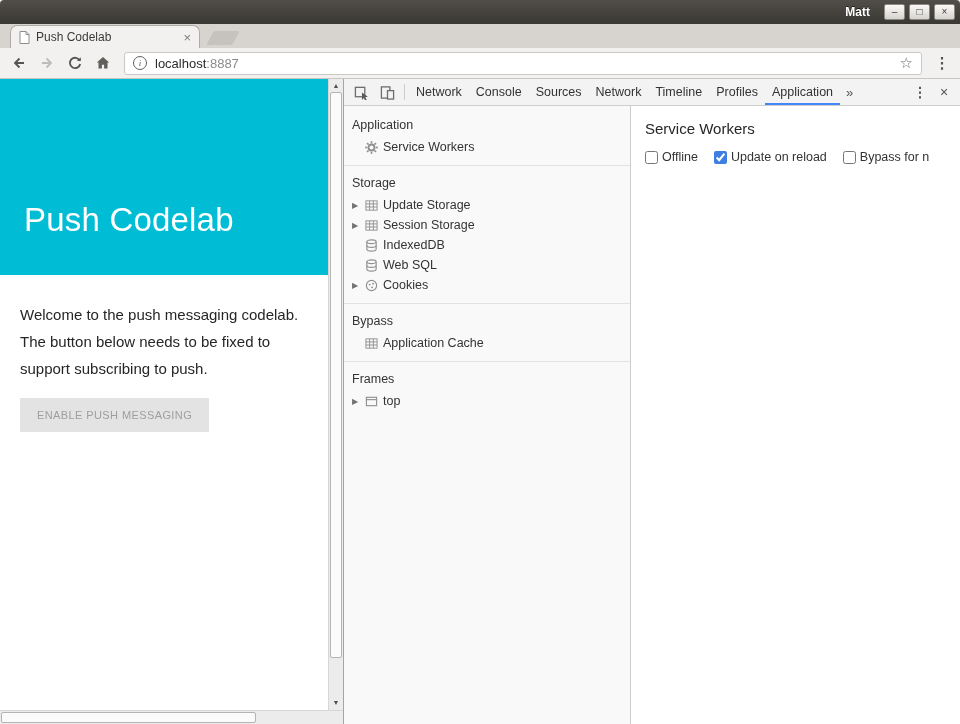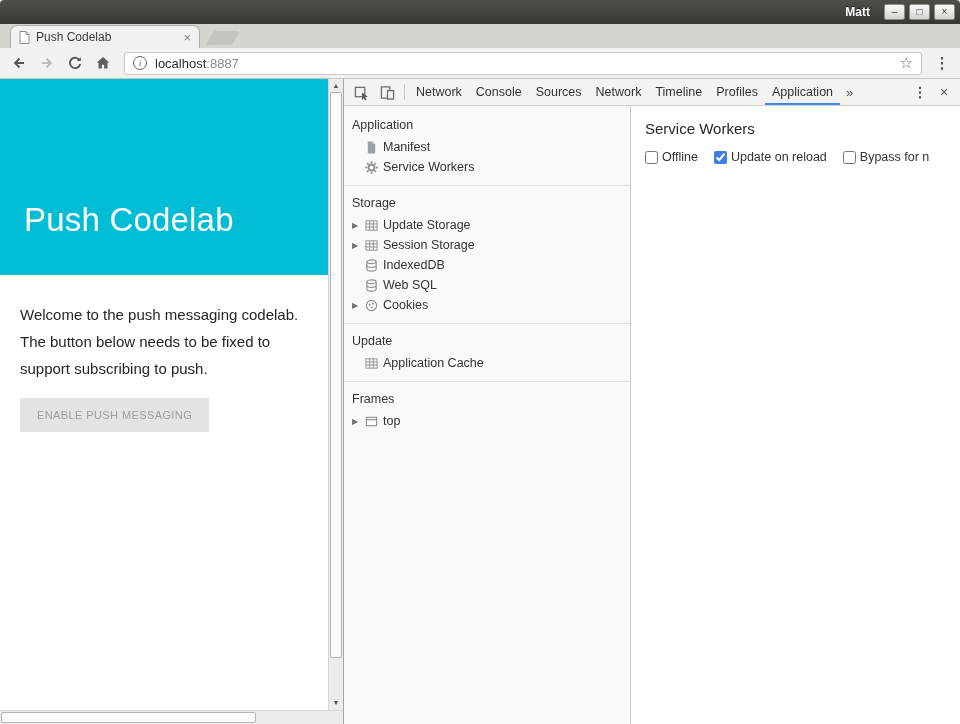--- a/index.html
+++ b/index.html
@@ -223,30 +223,20 @@
       <div class="dt-body">
 
         <div class="dt-sidebar">
 
           <div class="dt-section">
             <div class="dt-section-title">Application</div>
             <div class="dt-item">
               <span class="arrow"></span>
               <span class="si-wrap">
                 <svg width="13" height="13" viewBox="0 0 14 14">
-                    <path d="M3 .5h5.2L11 3.3v10.2H3z" fill="#9aa0a6"></path>
-                    <path d="M8.2.5v2.8H11z" fill="#cdd1d5"></path>
-                  </svg>
-              </span>
-              <span class="dt-label">Manifest</span>
-            </div>
-            <div class="dt-item">
-              <span class="arrow"></span>
-              <span class="si-wrap">
-                <svg width="13" height="13" viewBox="0 0 14 14">
                     <circle cx="7" cy="7" r="3.2" fill="none" stroke="#8f8f8f" stroke-width="2"></circle>
                     <g stroke="#8f8f8f" stroke-width="1.8">
                       <line x1="7" y1="0.2" x2="7" y2="2.4"></line>
                       <line x1="7" y1="11.6" x2="7" y2="13.8"></line>
                       <line x1="0.2" y1="7" x2="2.4" y2="7"></line>
                       <line x1="11.6" y1="7" x2="13.8" y2="7"></line>
                       <line x1="2.2" y1="2.2" x2="3.8" y2="3.8"></line>
                       <line x1="10.2" y1="10.2" x2="11.8" y2="11.8"></line>
                       <line x1="10.2" y1="3.8" x2="11.8" y2="2.2"></line>
                       <line x1="2.2" y1="11.8" x2="3.8" y2="10.2"></line>
@@ -323,21 +313,21 @@
                     <circle cx="5" cy="6" r="1" fill="#8f8f8f"></circle>
                     <circle cx="8.7" cy="5" r="1" fill="#8f8f8f"></circle>
                     <circle cx="7.6" cy="9" r="1" fill="#8f8f8f"></circle>
                   </svg>
               </span>
               <span class="dt-label">Cookies</span>
             </div>
           </div>
 
           <div class="dt-section">
-            <div class="dt-section-title">Update</div>
+            <div class="dt-section-title">Bypass</div>
             <div class="dt-item">
               <span class="arrow"></span>
               <span class="si-wrap">
                 <svg width="13" height="13" viewBox="0 0 14 14">
                     <g stroke="#8f8f8f" fill="none">
                       <rect x="1" y="2" width="12" height="10"></rect>
                       <line x1="1" y1="5.3" x2="13" y2="5.3"></line>
                       <line x1="1" y1="8.6" x2="13" y2="8.6"></line>
                       <line x1="5" y1="2" x2="5" y2="12"></line>
                       <line x1="9" y1="2" x2="9" y2="12"></line>

